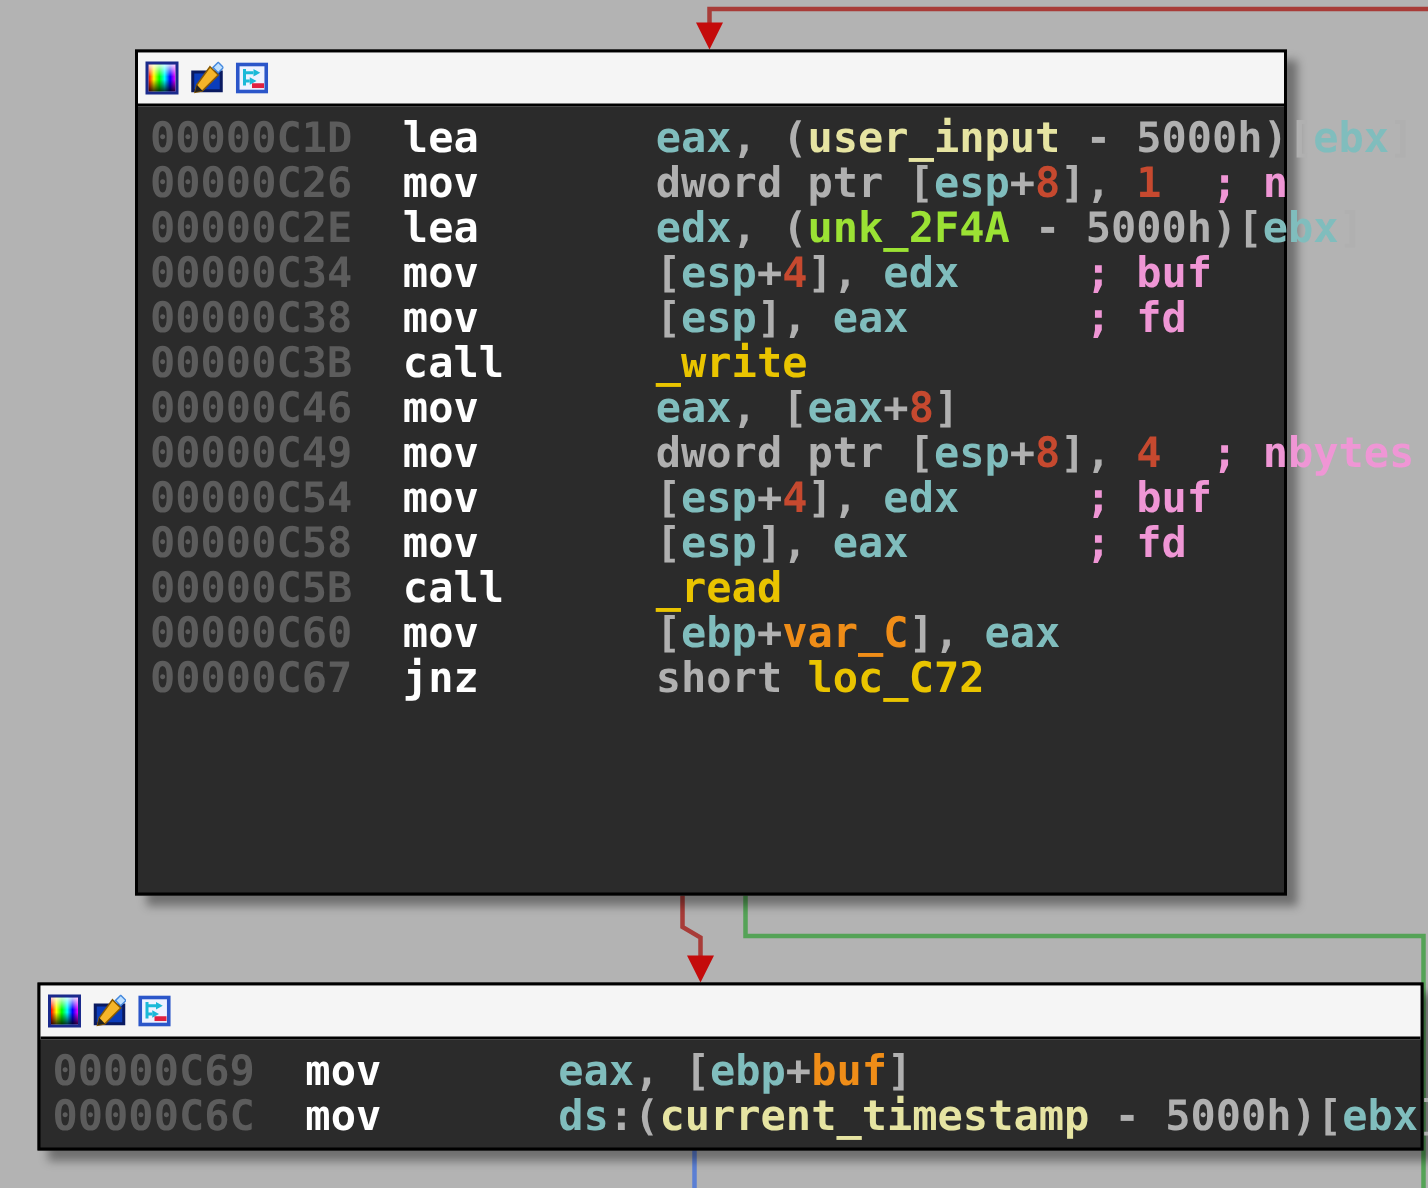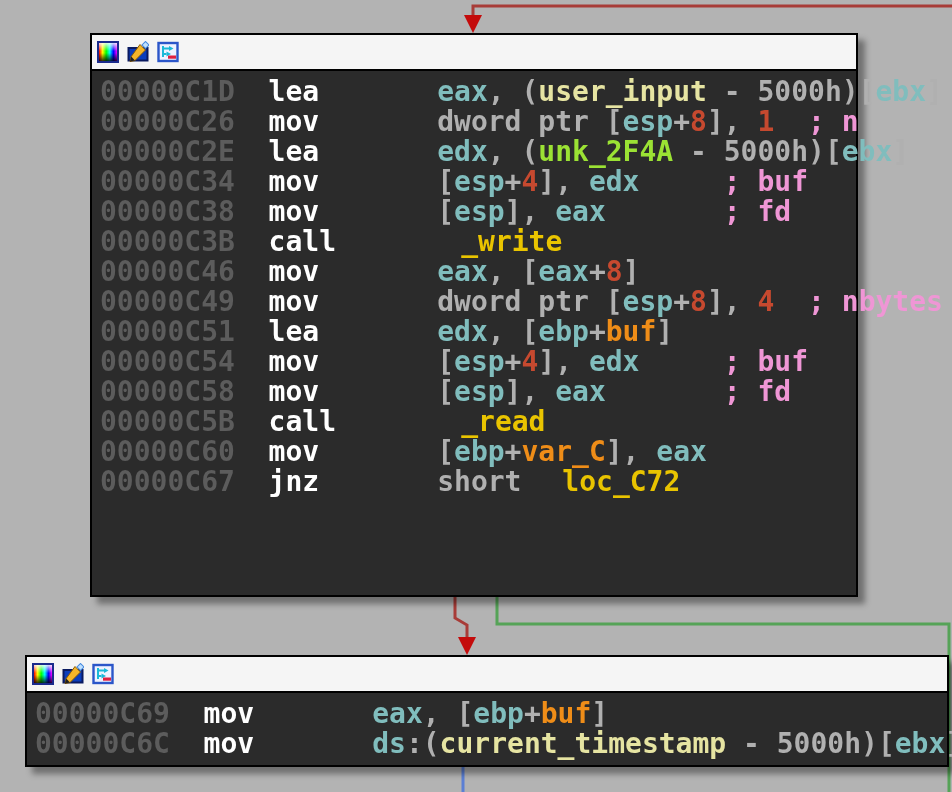--- a/index.html
+++ b/index.html
@@ -35,21 +35,21 @@
   }
   .code-line{white-space:pre;height:30px;}
   .t-addr{color:var(--c-addr,#5c5c5c);}
   .t-plain{color:var(--c-plain,#b0b0b0);}
   .t-mn{color:var(--c-mn,#ffffff);}
   .t-reg{color:var(--c-reg,#80bdbd);}
   .t-num{color:var(--c-num,#c6492f);}
   .t-cmt{color:var(--c-cmt,#ef96d5);}
   .t-name{color:var(--c-name,#e6e4a2);}
   .t-unk{color:var(--c-unk,#9be234);}
-  .t-fn{color:var(--c-fn,#e9c400);margin-left:24px;}
+  .t-fn{color:var(--c-fn,#e9c400);}
   .t-var{color:var(--c-var,#ef8d18);}
 </style>
 </head>
 <body>
 
 <svg class="edges" xmlns="http://www.w3.org/2000/svg">
     <polyline points="952,6 473,6 473,17" fill="none" stroke="#a83c38" stroke-width="3"></polyline>
     <polygon points="473,33 464,15 482,15" fill="#c40b0b"></polygon>
     <polyline points="455,597 455,618 467,625 467,639" fill="none" stroke="#a83c38" stroke-width="3"></polyline>
     <polygon points="467,655 458,637 476,637" fill="#c40b0b"></polygon>
@@ -76,21 +76,20 @@
   </div>
   <div class="code">
       <div class="code-line"><span class="t-addr">00000C1D</span><span class="t-plain">  </span><span class="t-mn">lea</span><span class="t-plain">       </span><span class="t-reg">eax</span><span class="t-plain">, (</span><span class="t-name">user_input</span><span class="t-plain"> - 5000h)[</span><span class="t-reg">ebx</span><span class="t-plain">]</span></div>
       <div class="code-line"><span class="t-addr">00000C26</span><span class="t-plain">  </span><span class="t-mn">mov</span><span class="t-plain">       </span><span class="t-plain">dword ptr [</span><span class="t-reg">esp</span><span class="t-plain">+</span><span class="t-num">8</span><span class="t-plain">], </span><span class="t-num">1</span><span class="t-plain">  </span><span class="t-cmt">; n</span></div>
       <div class="code-line"><span class="t-addr">00000C2E</span><span class="t-plain">  </span><span class="t-mn">lea</span><span class="t-plain">       </span><span class="t-reg">edx</span><span class="t-plain">, (</span><span class="t-unk">unk_2F4A</span><span class="t-plain"> - 5000h)[</span><span class="t-reg">ebx</span><span class="t-plain">]</span></div>
       <div class="code-line"><span class="t-addr">00000C34</span><span class="t-plain">  </span><span class="t-mn">mov</span><span class="t-plain">       </span><span class="t-plain">[</span><span class="t-reg">esp</span><span class="t-plain">+</span><span class="t-num">4</span><span class="t-plain">], </span><span class="t-reg">edx</span><span class="t-plain">     </span><span class="t-cmt">; buf</span></div>
       <div class="code-line"><span class="t-addr">00000C38</span><span class="t-plain">  </span><span class="t-mn">mov</span><span class="t-plain">       </span><span class="t-plain">[</span><span class="t-reg">esp</span><span class="t-plain">], </span><span class="t-reg">eax</span><span class="t-plain">       </span><span class="t-cmt">; fd</span></div>
       <div class="code-line"><span class="t-addr">00000C3B</span><span class="t-plain">  </span><span class="t-mn">call</span><span class="t-plain">      </span><span class="t-fn">_write</span></div>
       <div class="code-line"><span class="t-addr">00000C46</span><span class="t-plain">  </span><span class="t-mn">mov</span><span class="t-plain">       </span><span class="t-reg">eax</span><span class="t-plain">, [</span><span class="t-reg">eax</span><span class="t-plain">+</span><span class="t-num">8</span><span class="t-plain">]</span></div>
       <div class="code-line"><span class="t-addr">00000C49</span><span class="t-plain">  </span><span class="t-mn">mov</span><span class="t-plain">       </span><span class="t-plain">dword ptr [</span><span class="t-reg">esp</span><span class="t-plain">+</span><span class="t-num">8</span><span class="t-plain">], </span><span class="t-num">4</span><span class="t-plain">  </span><span class="t-cmt">; nbytes</span></div>
-      <div class="code-line"><span class="t-addr">00000C51</span><span class="t-plain">  </span><span class="t-mn">lea</span><span class="t-plain">       </span><span class="t-reg">edx</span><span class="t-plain">, [</span><span class="t-reg">ebp</span><span class="t-plain">+</span><span class="t-var">buf</span><span class="t-plain">]</span></div>
       <div class="code-line"><span class="t-addr">00000C54</span><span class="t-plain">  </span><span class="t-mn">mov</span><span class="t-plain">       </span><span class="t-plain">[</span><span class="t-reg">esp</span><span class="t-plain">+</span><span class="t-num">4</span><span class="t-plain">], </span><span class="t-reg">edx</span><span class="t-plain">     </span><span class="t-cmt">; buf</span></div>
       <div class="code-line"><span class="t-addr">00000C58</span><span class="t-plain">  </span><span class="t-mn">mov</span><span class="t-plain">       </span><span class="t-plain">[</span><span class="t-reg">esp</span><span class="t-plain">], </span><span class="t-reg">eax</span><span class="t-plain">       </span><span class="t-cmt">; fd</span></div>
       <div class="code-line"><span class="t-addr">00000C5B</span><span class="t-plain">  </span><span class="t-mn">call</span><span class="t-plain">      </span><span class="t-fn">_read</span></div>
       <div class="code-line"><span class="t-addr">00000C60</span><span class="t-plain">  </span><span class="t-mn">mov</span><span class="t-plain">       </span><span class="t-plain">[</span><span class="t-reg">ebp</span><span class="t-plain">+</span><span class="t-var">var_C</span><span class="t-plain">], </span><span class="t-reg">eax</span></div>
       <div class="code-line"><span class="t-addr">00000C67</span><span class="t-plain">  </span><span class="t-mn">jnz</span><span class="t-plain">       </span><span class="t-plain">short </span><span class="t-fn">loc_C72</span></div>
     </div>
 </div>
 
 <div class="block block2">
   <div class="titlebar">

